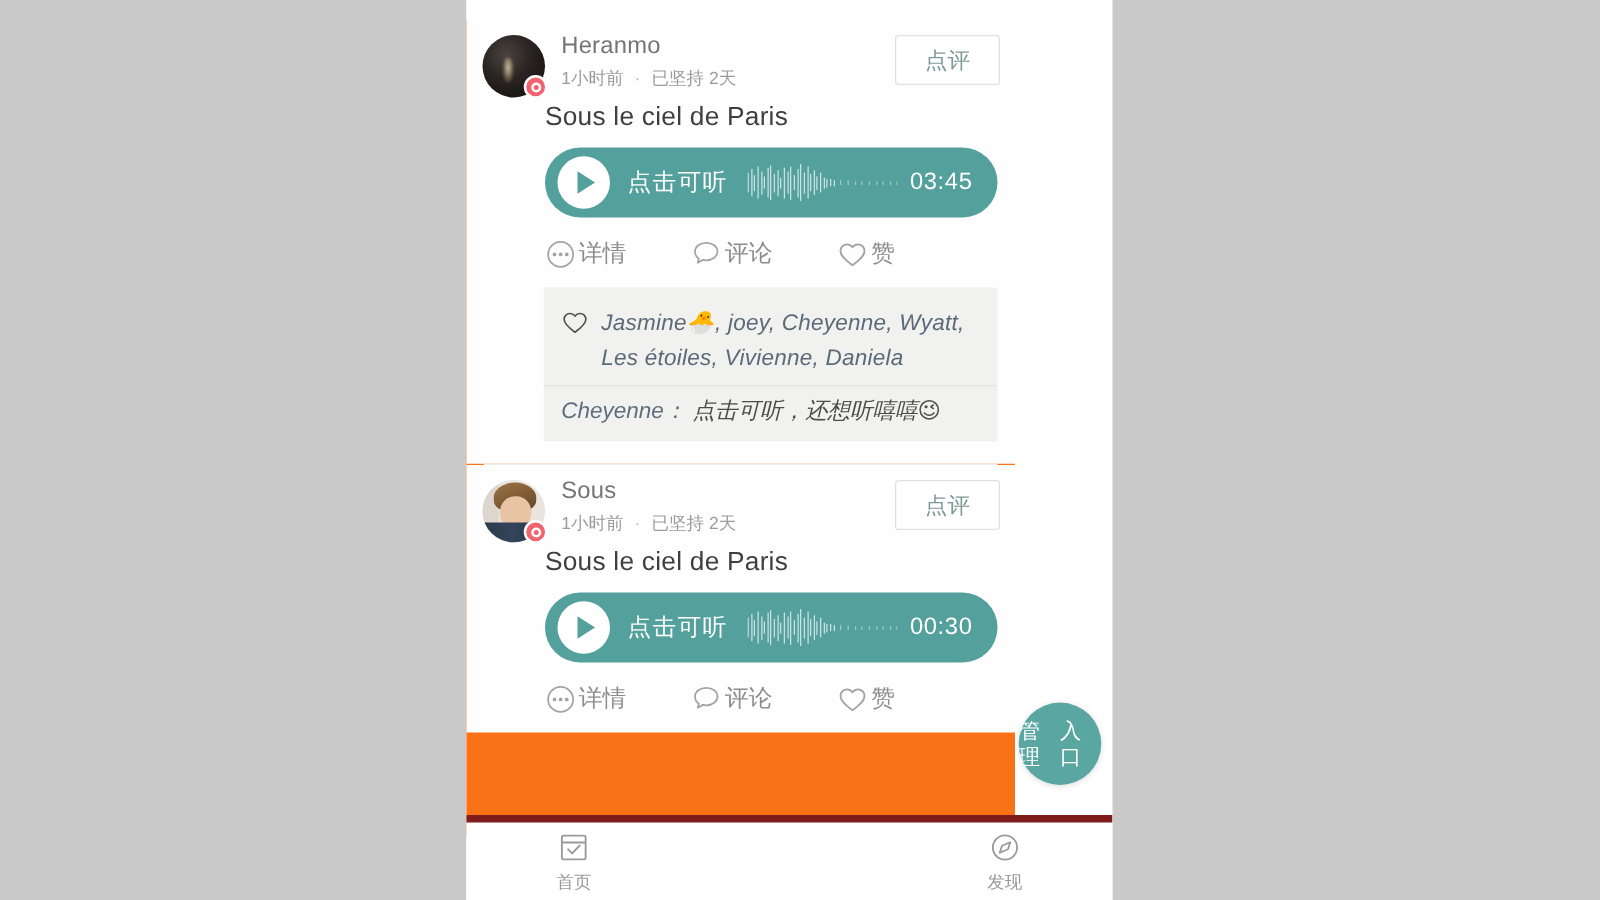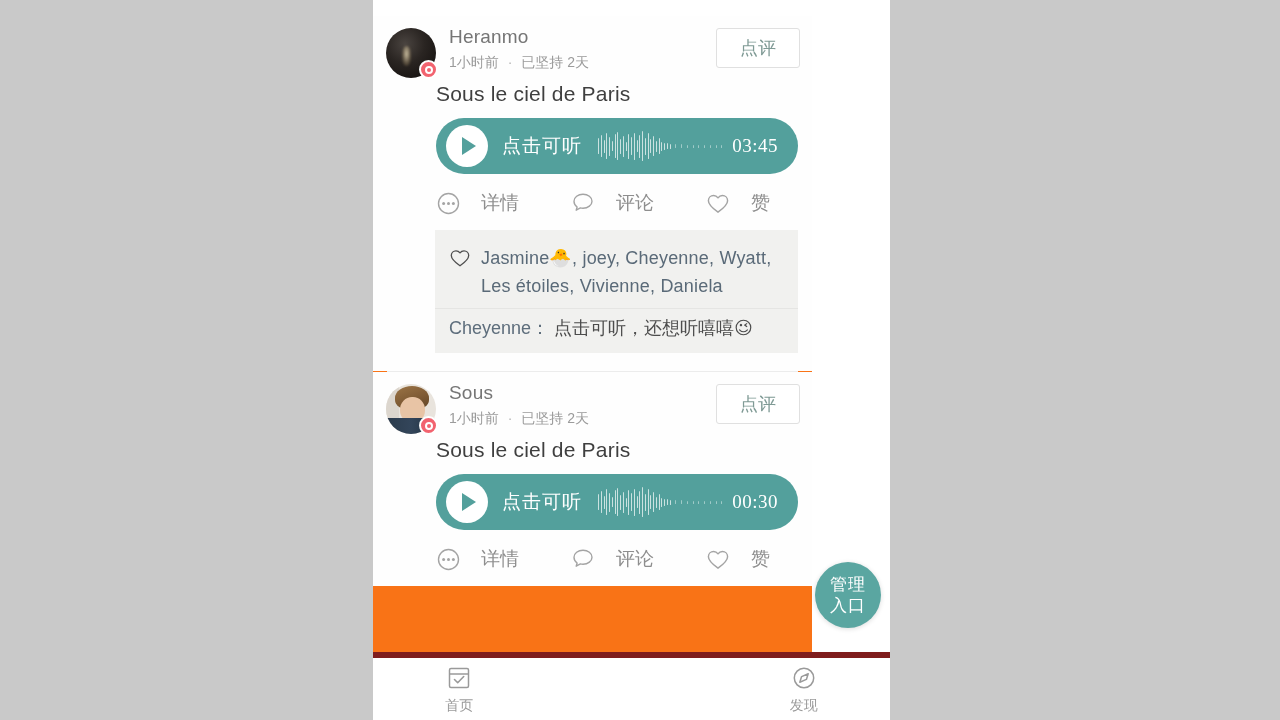--- a/index.html
+++ b/index.html
@@ -187,21 +187,20 @@
   .player-row { padding: 12px 14px 0 63px; }
   .player {
     position: relative;
     height: 56px;
     border-radius: 28px;
     background: #53a09c;
     display: flex;
     align-items: center;
     padding: 0 8px 0 10px;
     box-sizing: border-box;
-    font-family: Liberation Serif, serif;
   }
   .play-btn {
     width: 42px; height: 42px;
     border-radius: 50%;
     background: #ffffff;
     flex: 0 0 auto;
     display: flex;
     align-items: center;
     justify-content: center;
   }
@@ -244,37 +243,38 @@
 
   
   .actions {
     display: flex;
     padding: 16px 14px 14px 63px;
     gap: 52px;
   }
   .action {
     display: flex;
     align-items: center;
-    gap: 21px;
+    gap: 3px;
     color: #8e8e8e;
     font-size: 19px;
   }
   .ic {
     width: 24px; height: 24px;
     display: inline-flex;
     align-items: center;
     justify-content: center;
   }
   .ic svg { display: block; }
 
   
   .social {
     margin: 0 14px 0 62px;
     background: #f1f1ef;
     padding: 8px 0 10px 0;
+    font-style: italic;
   }
   .likes {
     display: flex;
     padding: 6px 14px 8px 14px;
     border-bottom: 1px solid #e5e5e3;
   }
   .likes .heart { flex: 0 0 auto; margin: 4px 10px 0 0; }
   .likes-names {
     font-size: 18px;
     color: #5a6a78;
@@ -294,21 +294,20 @@
   #fab-manage {
     position: absolute;
     right: 9px;
     top: 562px;
     width: 66px;
     height: 66px;
     border-radius: 50%;
     background: #5aa6a1;
     color: #ffffff;
     display: flex;
-    flex-direction: column;
     align-items: center;
     justify-content: center;
     font-size: 17px;
     line-height: 21px;
     letter-spacing: 1px;
     box-shadow: 0 1px 5px rgba(0,0,0,0.14);
   }
 
   
   #tabbar {

